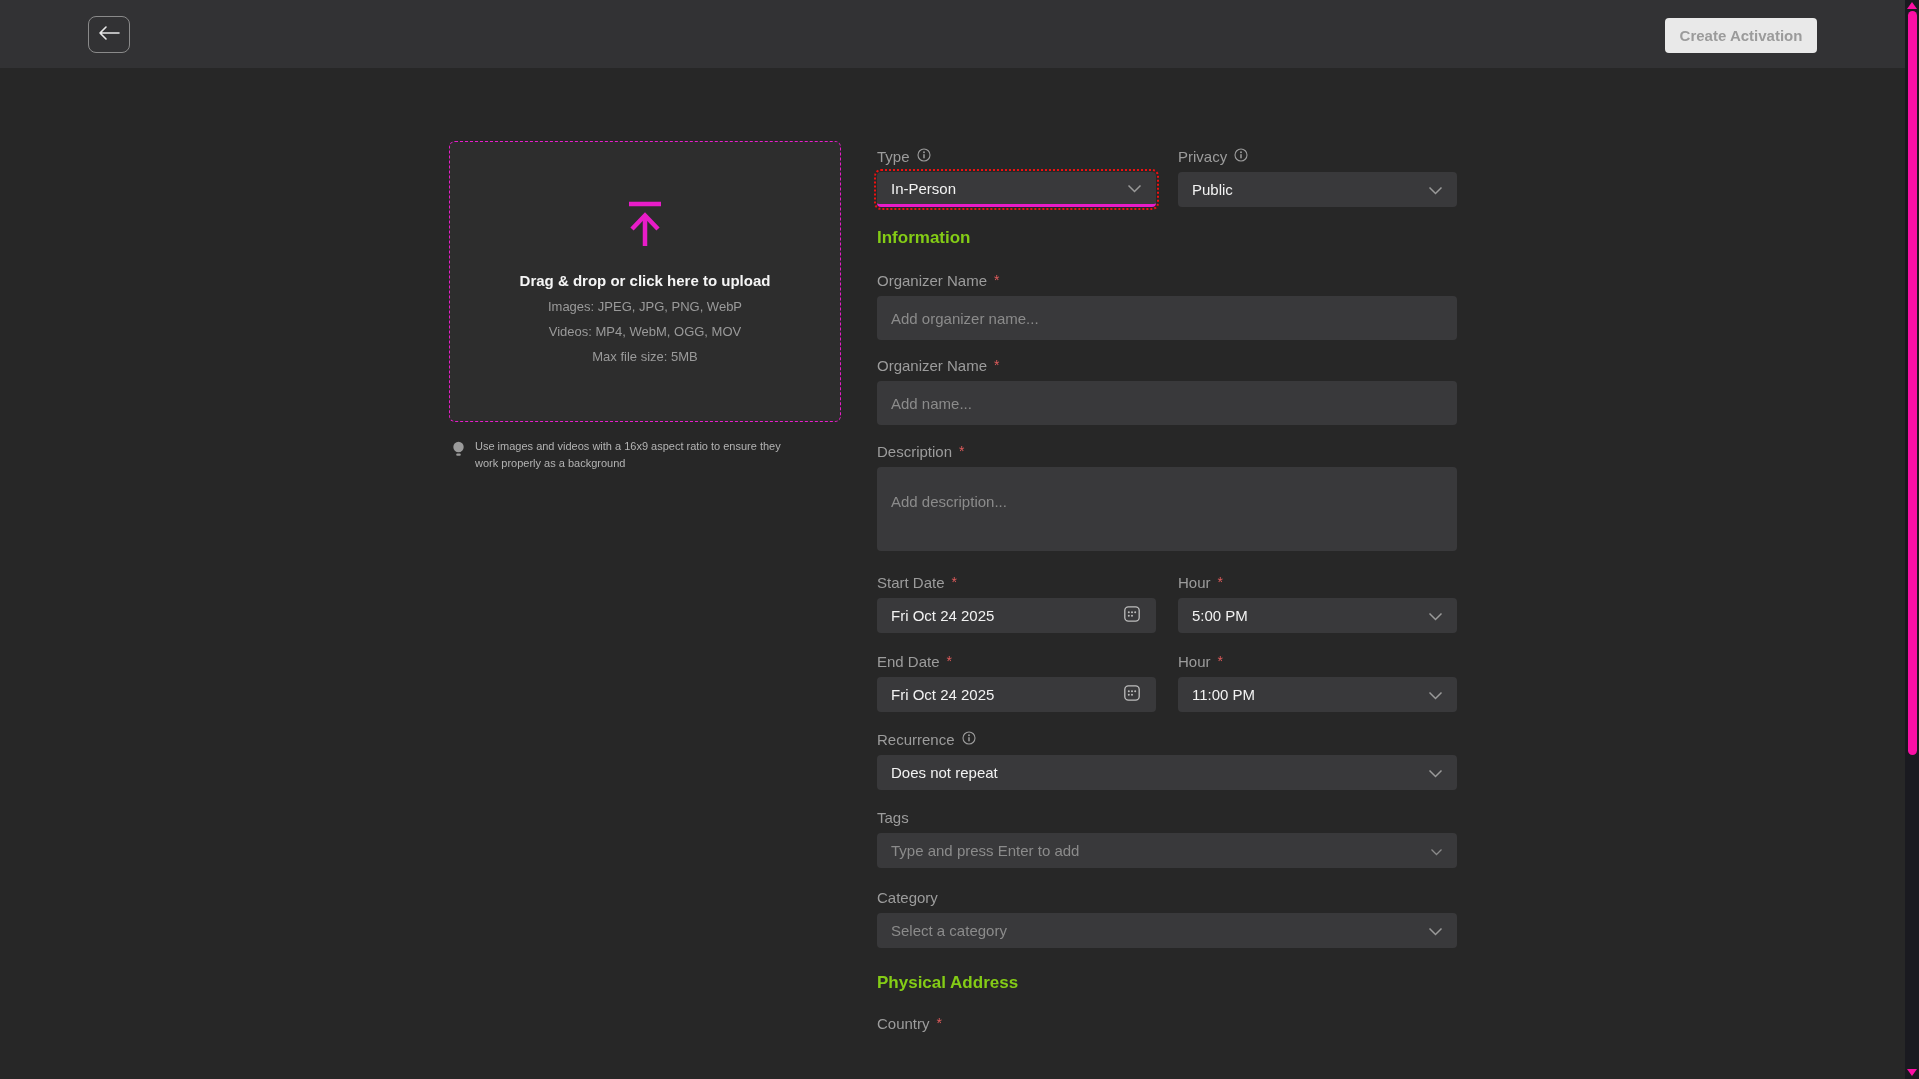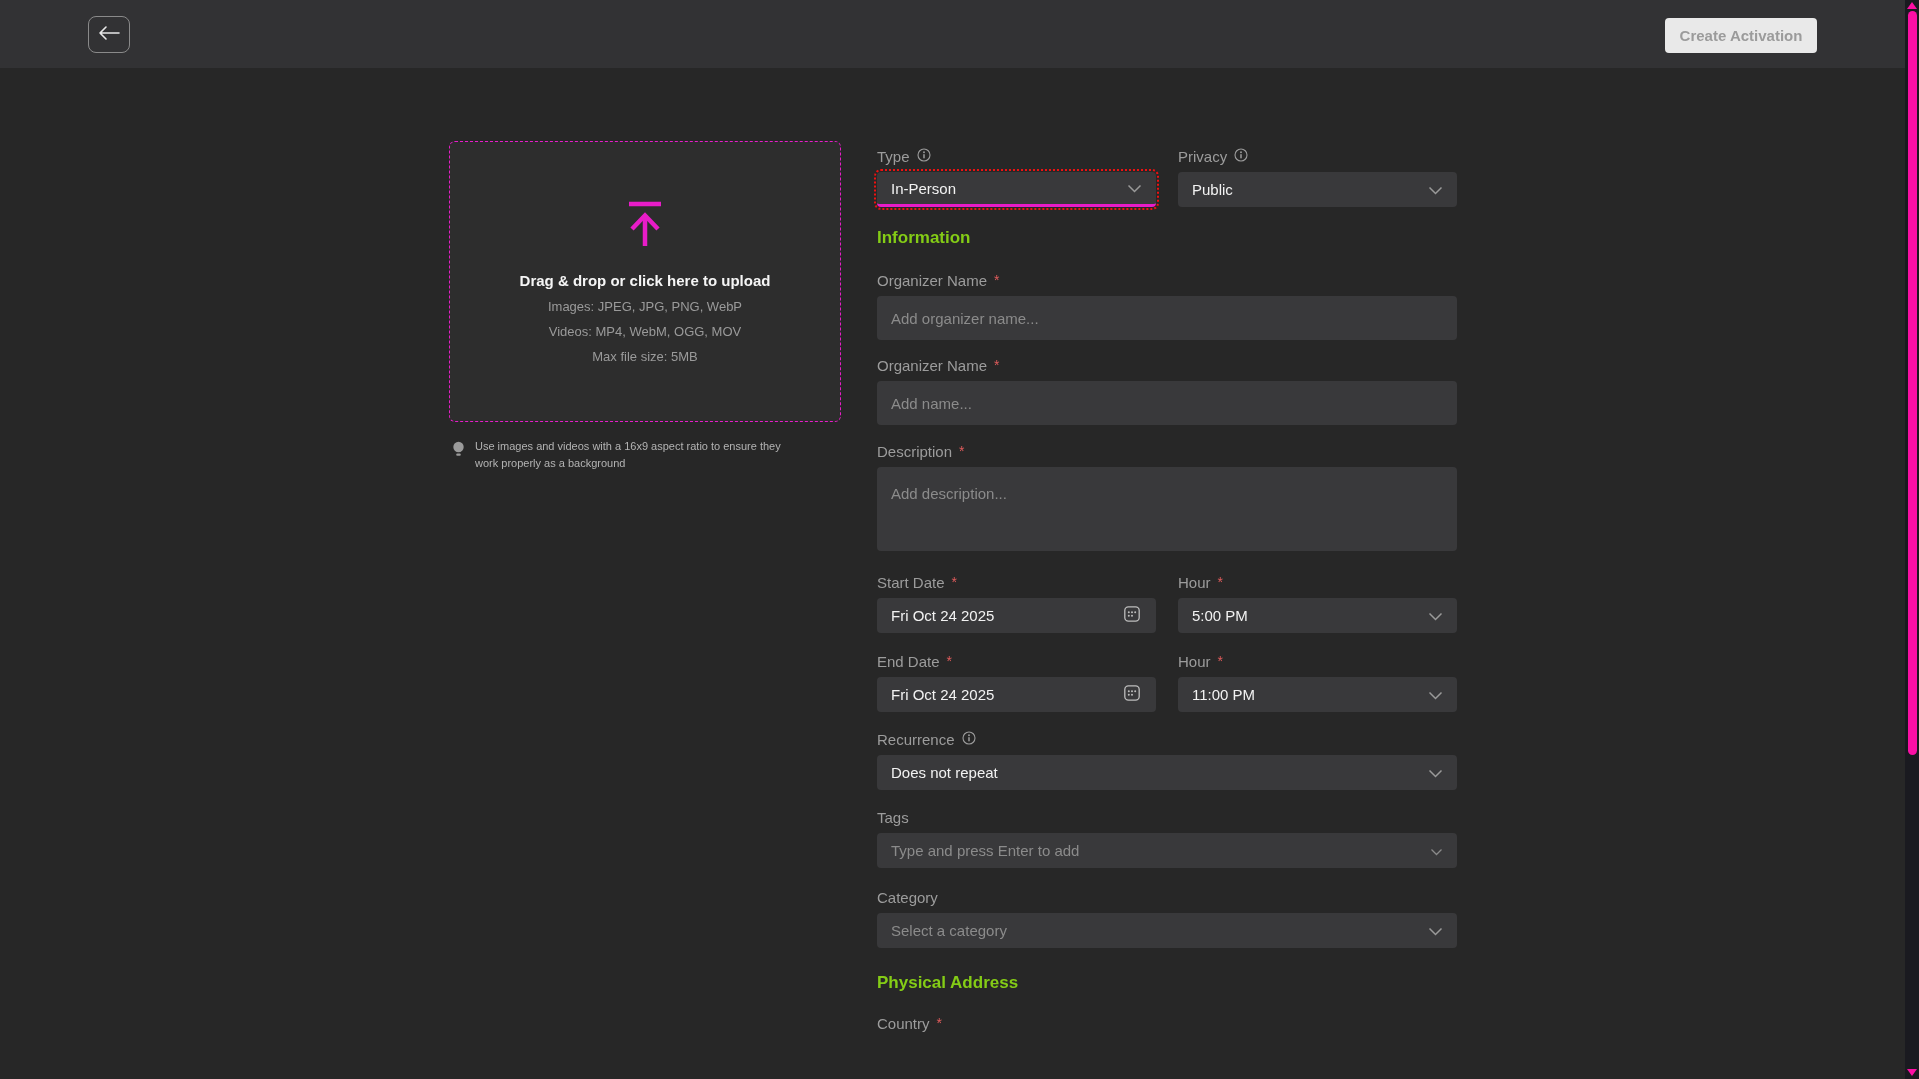--- a/index.html
+++ b/index.html
@@ -57,21 +57,21 @@
   .heading.info-h { margin-top: 21px; }
   .heading.addr-h { margin-top: 25px; }
   .txt-input {
     width: 100%; height: 44px; background: #39393b; border: none; border-radius: 4px;
     padding: 0 14px; color: #eeeeee; font-size: 15px;
     font-family: "Liberation Sans", sans-serif; outline: none;
   }
   .txt-input::placeholder, textarea::placeholder { color: #8b8b8b; opacity: 1; }
   textarea.txt-area {
     width: 100%; height: 84px; background: #39393b; border: none; border-radius: 4px;
-    padding: 18px 14px; color: #eeeeee; font-size: 15px; resize: none;
+    padding: 26px 14px; color: #eeeeee; font-size: 15px; resize: none;
     font-family: "Liberation Sans", sans-serif; outline: none;
   }
   .dd {
     height: 35px; background: #39393b; border-radius: 4px;
     display: flex; align-items: center; padding: 0 14px; cursor: pointer;
   }
   .dd-value { flex: 1; font-size: 15px; color: #f2f2f2; white-space: nowrap; overflow: hidden; }
   .dd-value.placeholder { color: #8b8b8b; }
   .dd.focused {
     outline: 2px dotted #ee1111; outline-offset: 1px;

